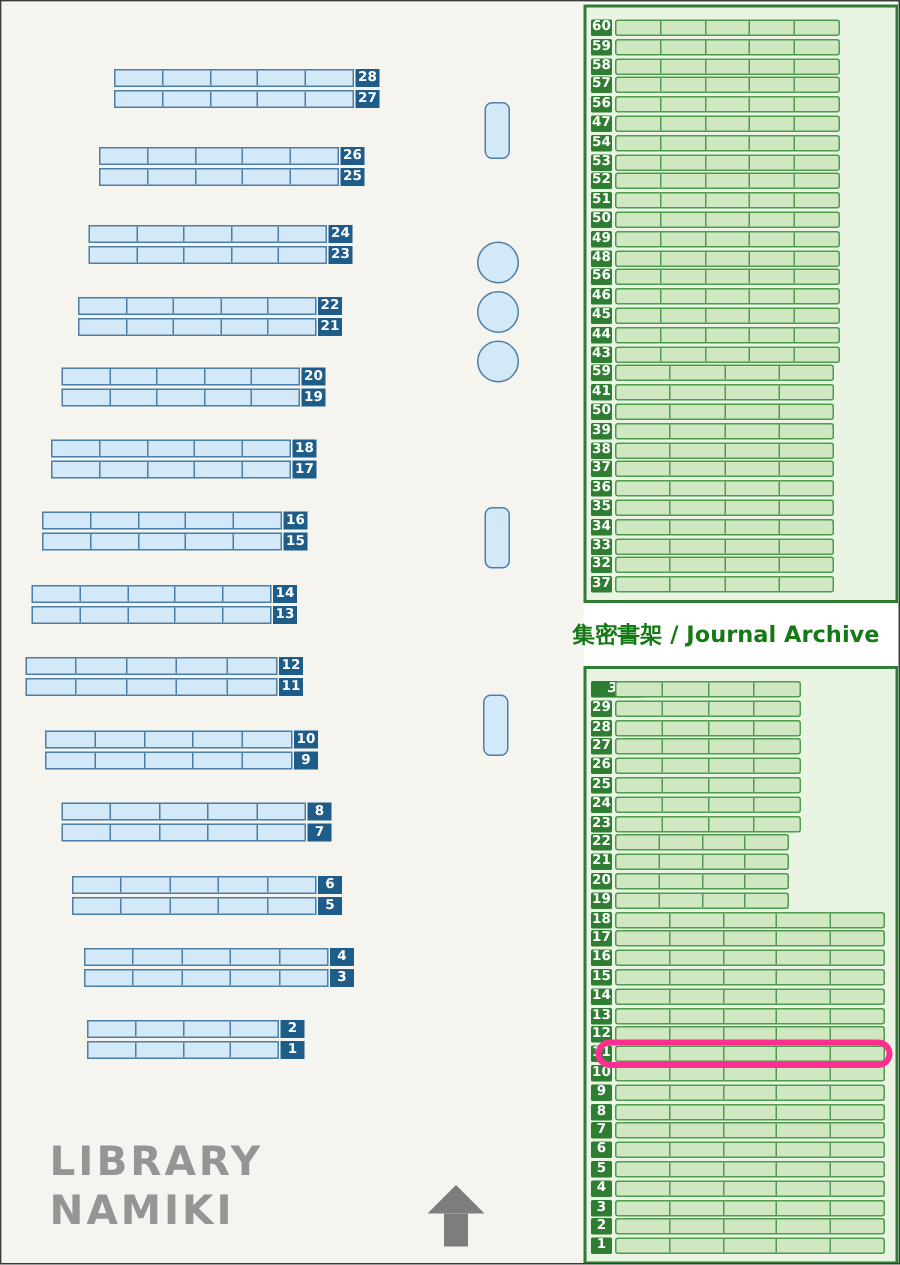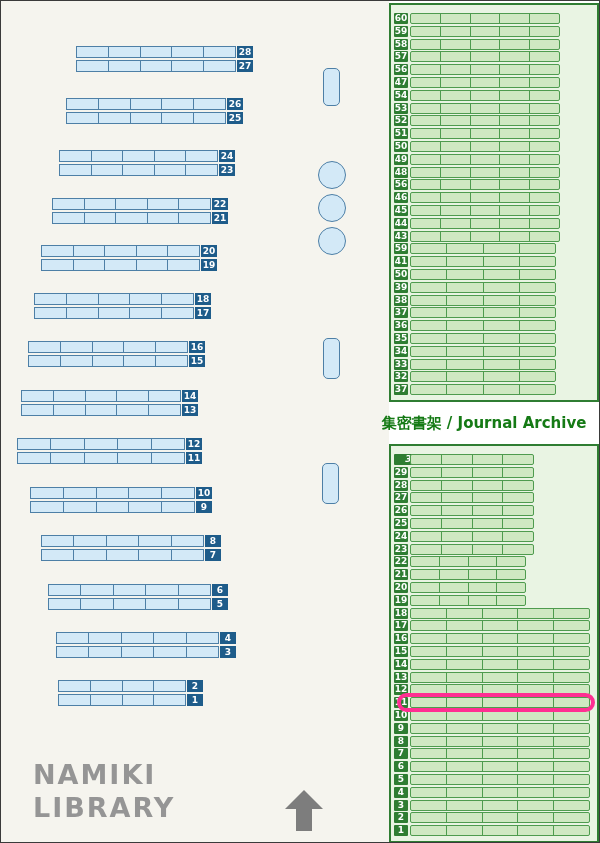--- a/index.html
+++ b/index.html
@@ -726,22 +726,22 @@
         <div class="cell"></div>
         <div class="cell"></div>
         <div class="cell"></div>
         <div class="cell"></div>
         <div class="cell"></div>
       </div>
       <div class="highlight-ring" style="top: 247.2px;"></div>
     </div>
 
   <div class="lib-title">
+    <div>LIBRARY</div>
     <div>NAMIKI</div>
-    <div>LIBRARY</div>
   </div>
 
 
   <div class="entrance-arrow">
     <div class="tri"></div>
     <div class="stem"></div>
   </div>
 </div>
 
 </body></html>

